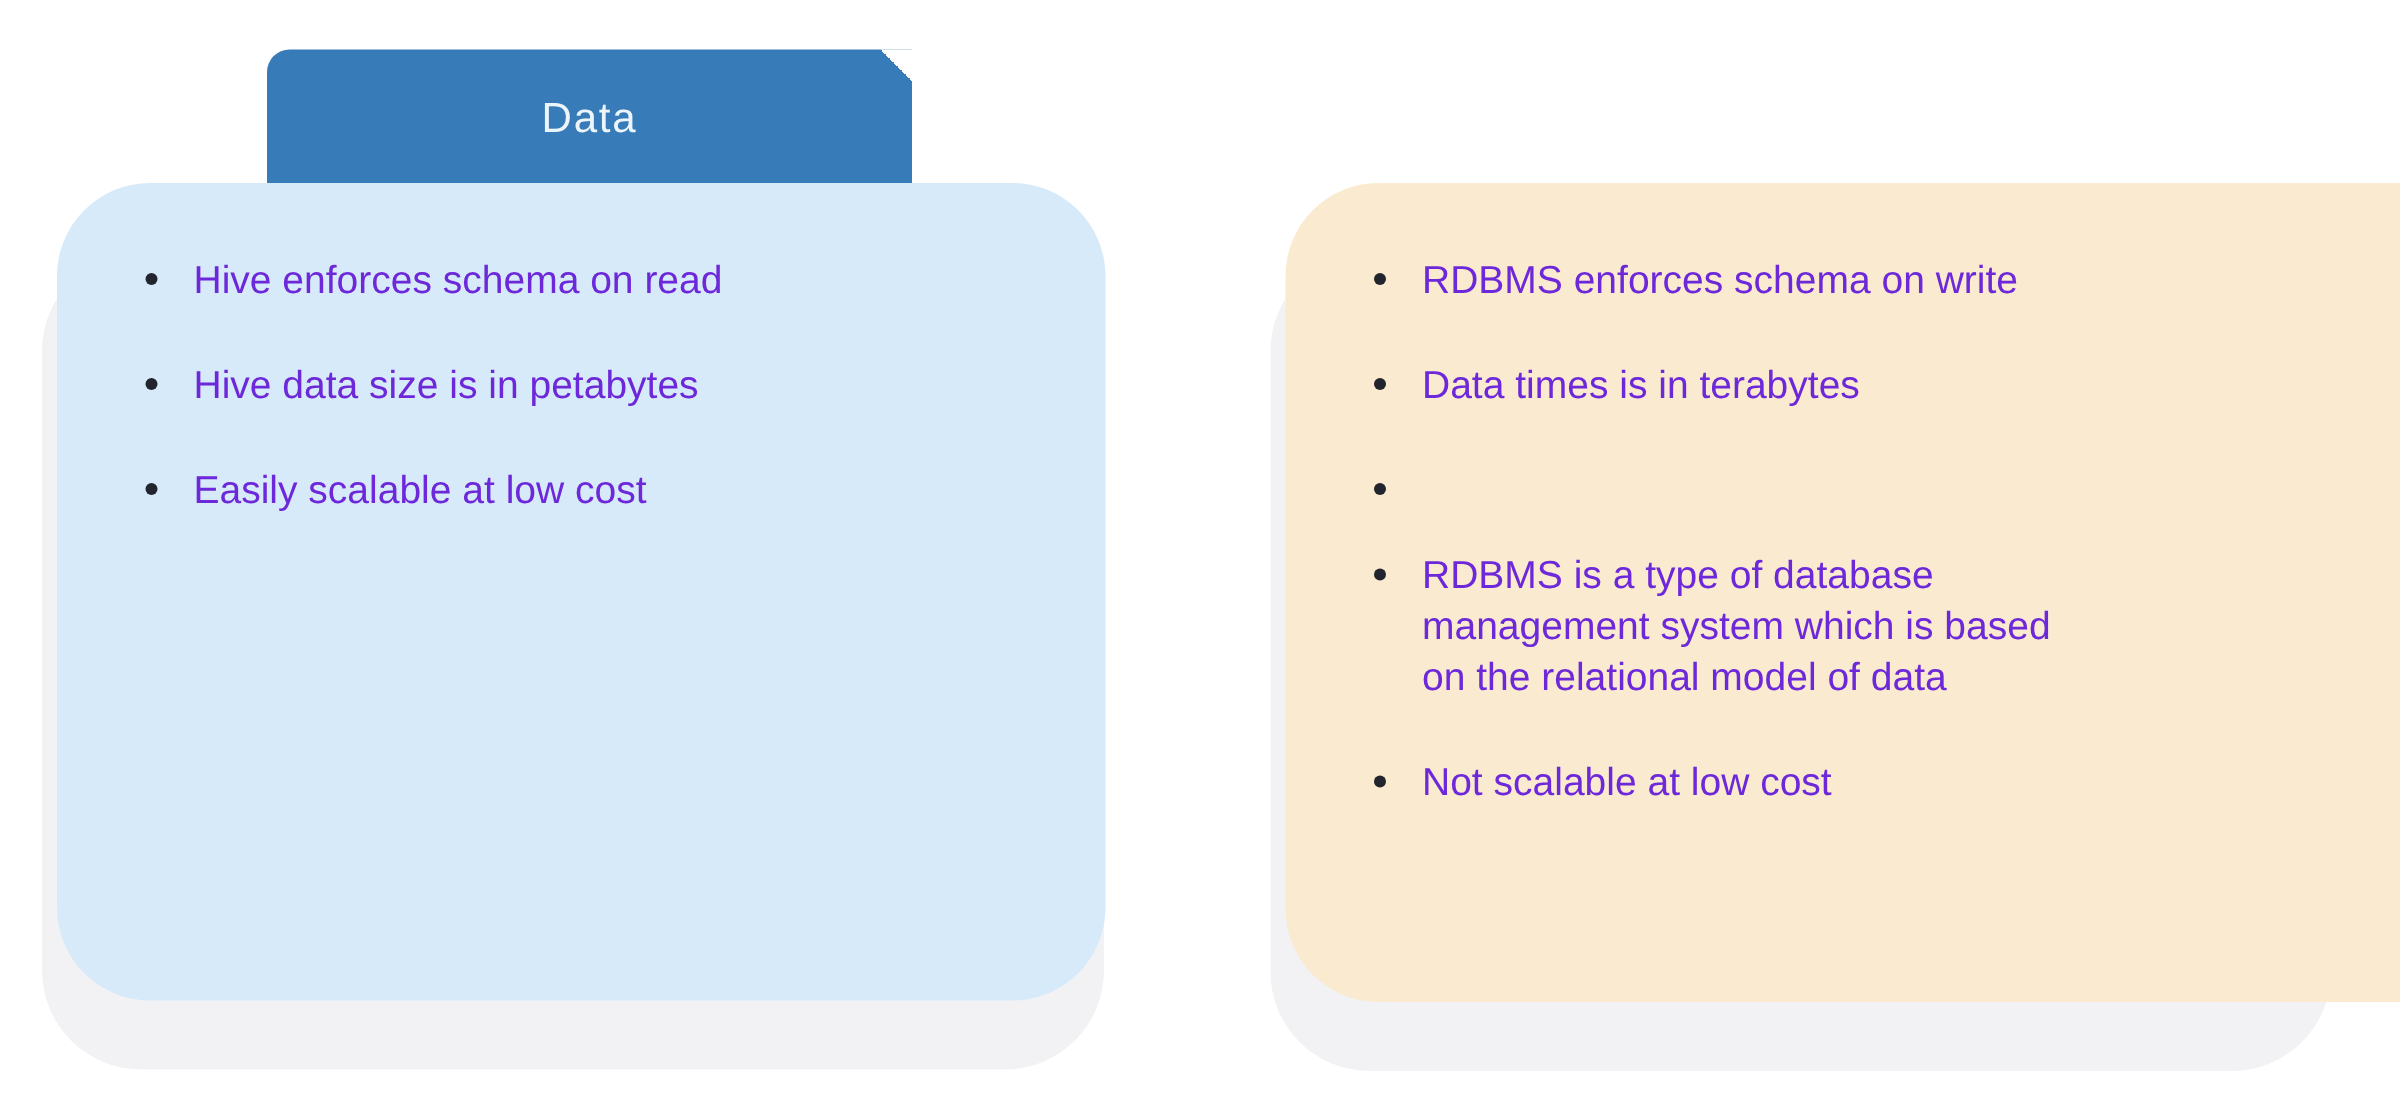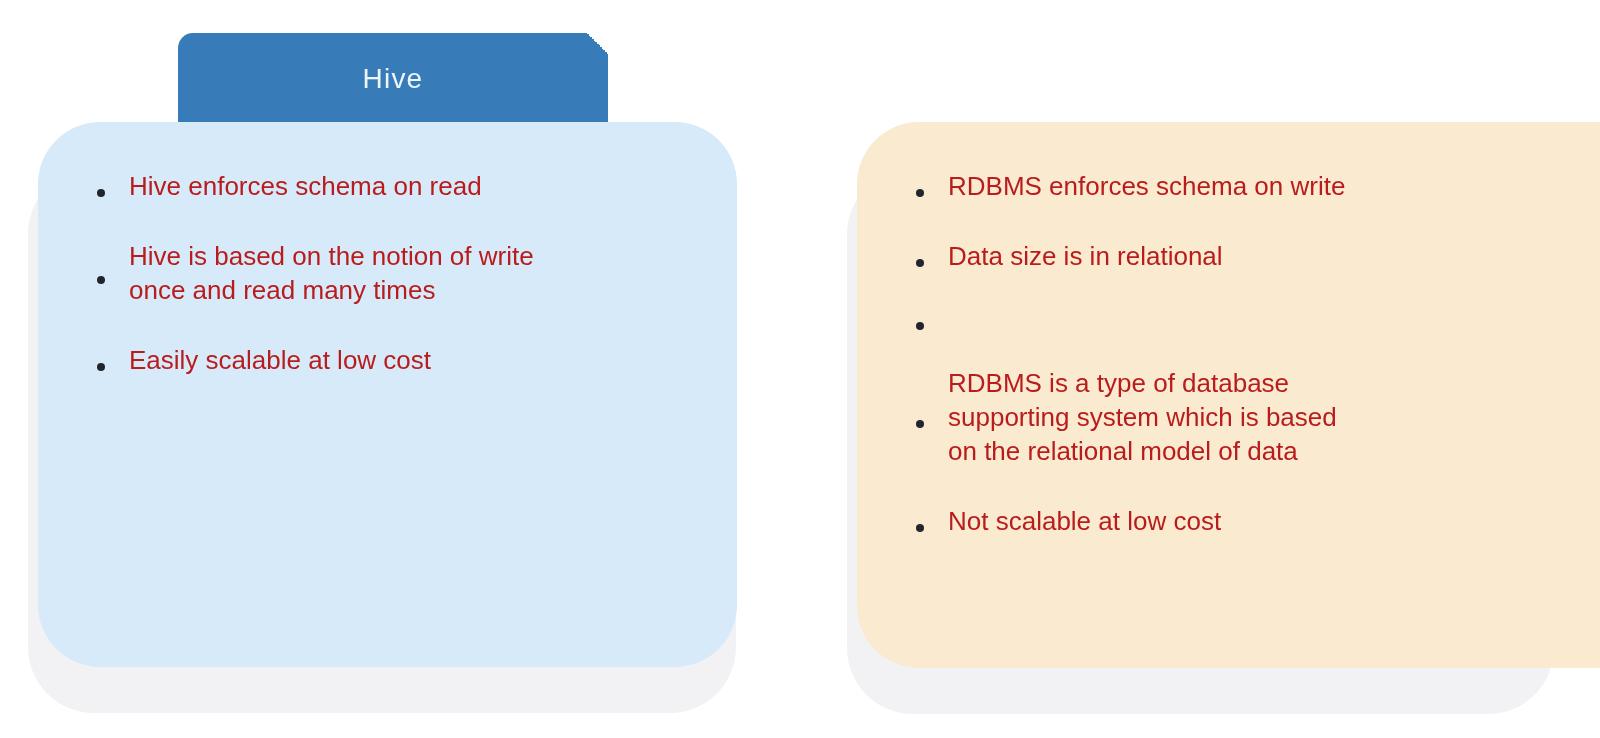--- a/index.html
+++ b/index.html
@@ -65,23 +65,23 @@
   .card--hive  { left: 38px;  width: 699px; height: 545px; background: #d7eaf9; }
   .card--rdbms { left: 857px; width: 803px; height: 546px; background: #faead0; }
 
   .card-list {
     margin: 0;
     padding: 47px 34px 0 59px;
     list-style: none;
   }
   .card-list li {
     display: flex;
-    align-items: center;
+    align-items: flex-start;
     margin-bottom: 36px;
-    color: #b91c1c;
+    color: #6d28d9;
     font-size: 26px;
     line-height: 34px;
   }
   .dot {
     flex: 0 0 auto;
     width: 8px;
     height: 8px;
     border-radius: 50%;
     background: #22252d;
     margin: 13px 24px 0 0;
@@ -93,61 +93,60 @@
 </style>
 </head>
 <body>
 
 <div class="canvas">
 
   <div class="shadow-card shadow-card--hive"></div>
 
   <div class="tab tab--hive">
     <span class="tab-notch"></span>
-    <span class="tab-title">Hive</span>
+    <span class="tab-title">Data</span>
   </div>
 
   <div class="card card--hive">
     <ul class="card-list">
       <li>
         <span class="dot"></span>
         <span class="item-text">Hive enforces schema on read</span>
       </li>
       <li>
         <span class="dot"></span>
-        <span class="item-text">Hive is based on the notion of write
-once and read many times</span>
+        <span class="item-text">Hive data size is in petabytes</span>
       </li>
       <li>
         <span class="dot"></span>
         <span class="item-text">Easily scalable at low cost</span>
       </li>
     </ul>
   </div>
 
   <div class="shadow-card shadow-card--rdbms"></div>
 
 
   <div class="card card--rdbms">
     <ul class="card-list">
       <li>
         <span class="dot"></span>
         <span class="item-text">RDBMS enforces schema on write</span>
       </li>
       <li>
         <span class="dot"></span>
-        <span class="item-text">Data size is in relational</span>
+        <span class="item-text">Data times is in terabytes</span>
       </li>
       <li>
         <span class="dot"></span>
       </li>
       <li>
         <span class="dot"></span>
         <span class="item-text">RDBMS is a type of database
-supporting system which is based
+management system which is based
 on the relational model of data</span>
       </li>
       <li>
         <span class="dot"></span>
         <span class="item-text">Not scalable at low cost</span>
       </li>
     </ul>
   </div>
 
 </div>

